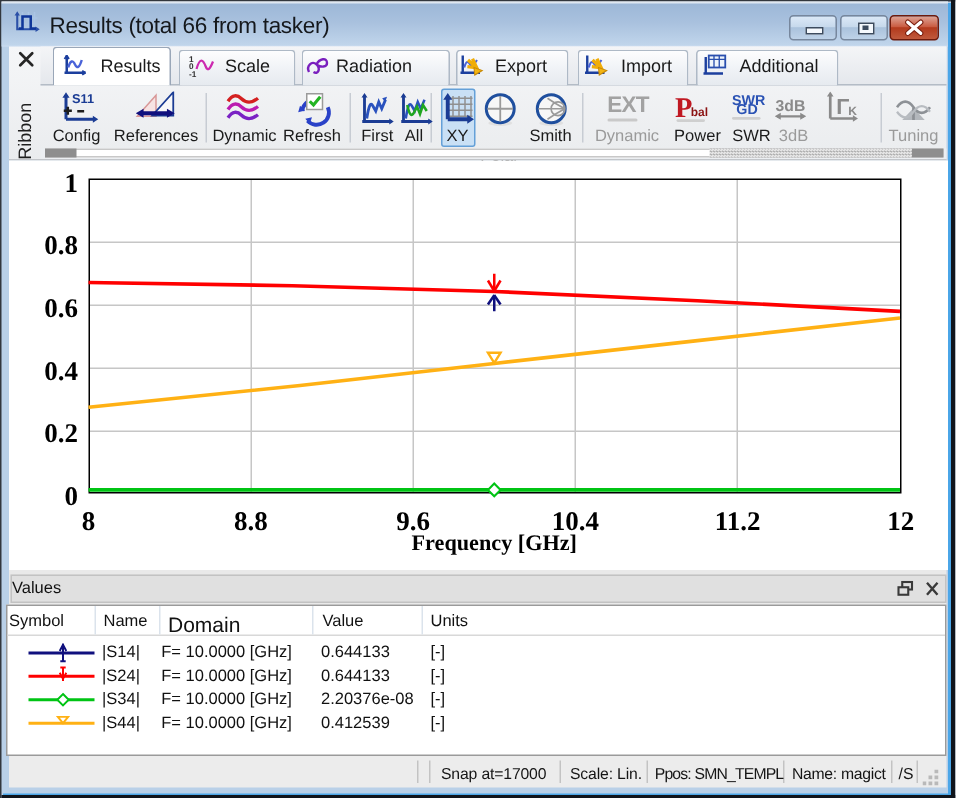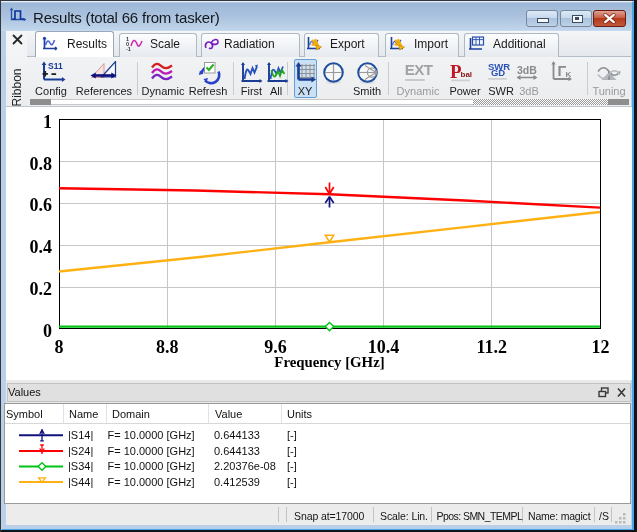--- a/index.html
+++ b/index.html
@@ -292,21 +292,21 @@
 </svg>
 
 <div class="abs" style="left:4px;top:403px;width:627px;height:101px;background:#ffffff;border:1px solid #9a9a9a;box-sizing:border-box;"></div>
 <div class="abs" style="left:5px;top:423px;width:625px;height:1px;background:#d8d8d8;"></div>
 <div class="abs" style="left:63px;top:404px;width:1px;height:19px;background:#dbe3ec;"></div>
 <div class="abs" style="left:106px;top:404px;width:1px;height:19px;background:#dbe3ec;"></div>
 <div class="abs" style="left:208px;top:404px;width:1px;height:19px;background:#dbe3ec;"></div>
 <div class="abs" style="left:281px;top:404px;width:1px;height:19px;background:#dbe3ec;"></div>
 <div class="abs" style="left:6px;top:408px;font-size:11px;color:#111;">Symbol</div>
 <div class="abs" style="left:69px;top:408px;font-size:11px;color:#111;">Name</div>
-<div class="abs" style="left:112px;top:408px;font-size:11px;color:#111;">Domain</div>
+<div class="abs" style="left:112px;top:408px;font-size:14px;color:#111;">Domain</div>
 <div class="abs" style="left:215px;top:408px;font-size:11px;color:#111;">Value</div>
 <div class="abs" style="left:287px;top:408px;font-size:11px;color:#111;">Units</div>
 
 <svg class="abs" style="left:5px;top:424px" width="70" height="70" viewBox="0 0 70 70">
   <line x1="14" y1="11.3" x2="58" y2="11.3" stroke="#10107e" stroke-width="2"></line>
   <path d="M37 5 V17 M34.8 10 L37 5.8 M39.2 10 L37 5.8 M35.2 16.8 H38.8" stroke="#10107e" stroke-width="1.3" fill="none"></path>
   <line x1="14" y1="26.9" x2="58" y2="26.9" stroke="#ff0000" stroke-width="2"></line>
   <path d="M37 20.8 V30 M34.8 24.5 L37 28.6 M39.2 24.5 L37 28.6 M35.2 21 H38.8" stroke="#ff0000" stroke-width="1.3" fill="none"></path>
   <line x1="14" y1="42.5" x2="58" y2="42.5" stroke="#00c414" stroke-width="2"></line>
   <path d="M37 38.7 L40.8 42.5 L37 46.3 L33.2 42.5 Z" fill="#ffffff" stroke="#00c414" stroke-width="1.3"></path>

